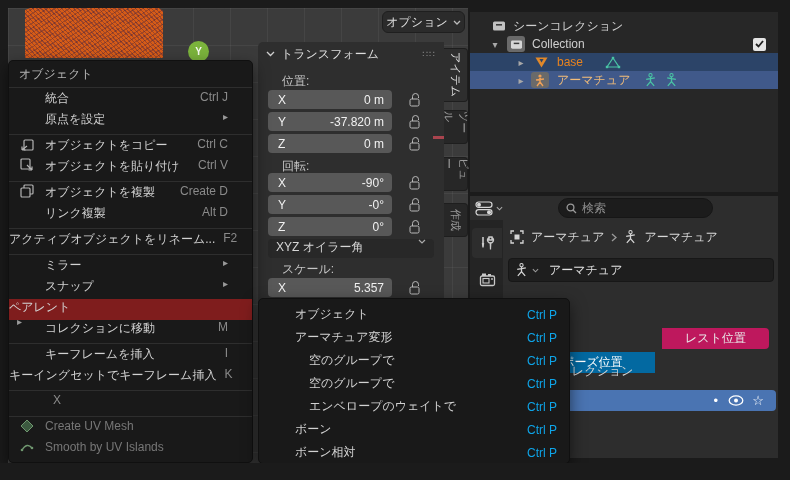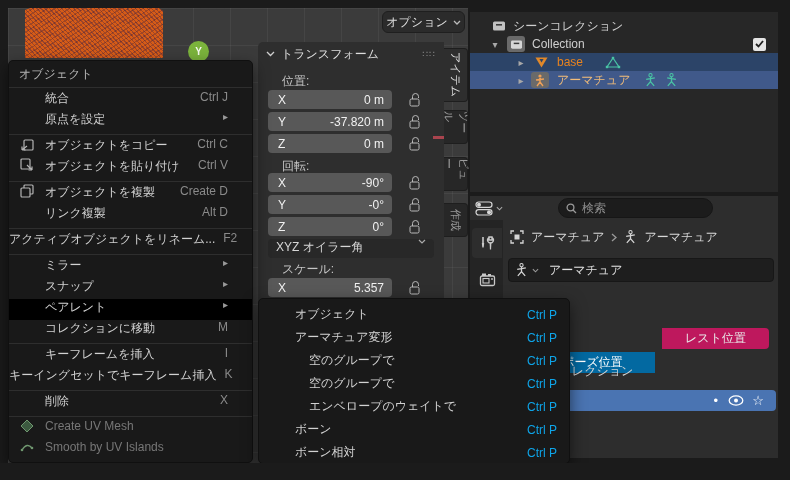--- a/index.html
+++ b/index.html
@@ -101,21 +101,21 @@
   .menu { position:absolute; left:8px; top:60px; width:245px; height:403px; z-index:30;
     background:#191919; border:1px solid #101010; border-radius:5px;
     box-shadow:0 6px 16px rgba(0,0,0,.55); font-size:12px; overflow:hidden; padding-top:2px; }
   .m-header { height:22px; display:flex; align-items:center; padding-left:10px; color:#b5b5b5; }
   .m-sep { height:1px; background:#2e2e2e; margin:2px 0; }
   .mi { height:21px; display:flex; align-items:flex-start; padding-right:24px; color:#d2d2d2; }
   .mi .ic { width:36px; display:flex; align-items:center; justify-content:center; }
   .mi .lb { flex:1; white-space:nowrap; }
   .mi .sc { color:#8a8a8a; margin-left:8px; }
   .mi .arr { color:#9a9a9a; font-size:10px; margin-left:8px; }
-  .mi.hl { background:#000000; }
+  .mi.hl { background:#7f1d1d;flex-direction:column; }
   .mi.disabled { color:#777; }
 
   
   .submenu { position:absolute; left:258px; top:298px; width:312px; height:166px; z-index:31;
     background:#191919; border:1px solid #101010; border-radius:5px;
     box-shadow:0 6px 16px rgba(0,0,0,.55); font-size:12px; overflow:hidden; padding-top:4px; }
   .smi { height:23px; display:flex; align-items:center; padding:0 12px 0 36px; color:#d2d2d2; }
   .smi.indent { padding-left:50px; }
   .smi .lb { flex:1; white-space:nowrap; }
   .smi .sc { color:#0ea5e9; }
@@ -449,21 +449,20 @@
         <span class="sc">I</span>
     </div>
     <div class="mi">
       <span class="ic"></span>
         <span class="lb">キーイングセットでキーフレーム挿入</span>
         <span class="sc">K</span>
     </div>
     <div class="m-sep"></div>
     <div class="mi">
       <span class="ic"></span>
-        <span class="lb">削除</span>
         <span class="sc">X</span>
     </div>
     <div class="m-sep"></div>
     <div class="mi disabled">
       <span class="ic">
           <svg width="14" height="14" viewBox="0 0 14 14">
             <path d="M7 1 L13 7 L7 13 L1 7 Z" fill="#3c5a40" stroke="#6f976f" stroke-width="1"></path>
           </svg>
         </span>
       <span class="lb">Create UV Mesh</span>

